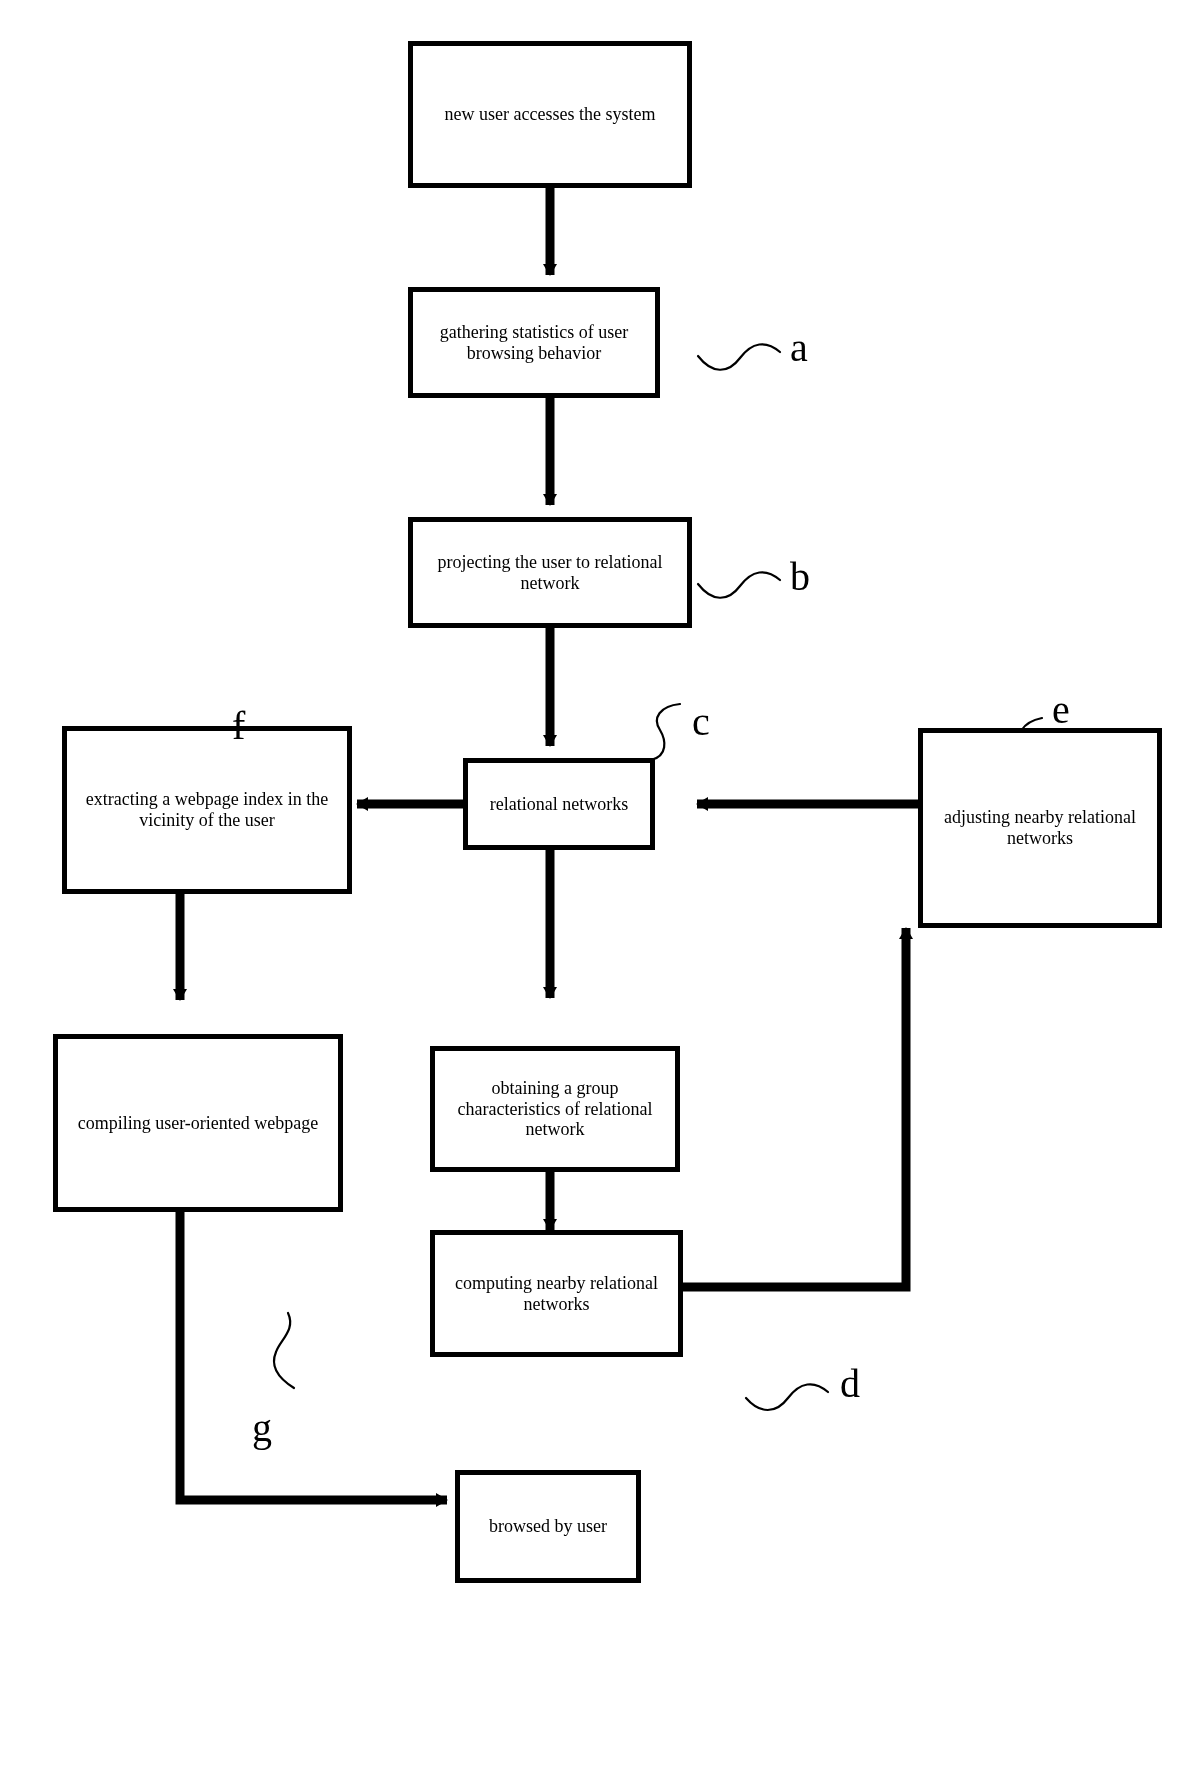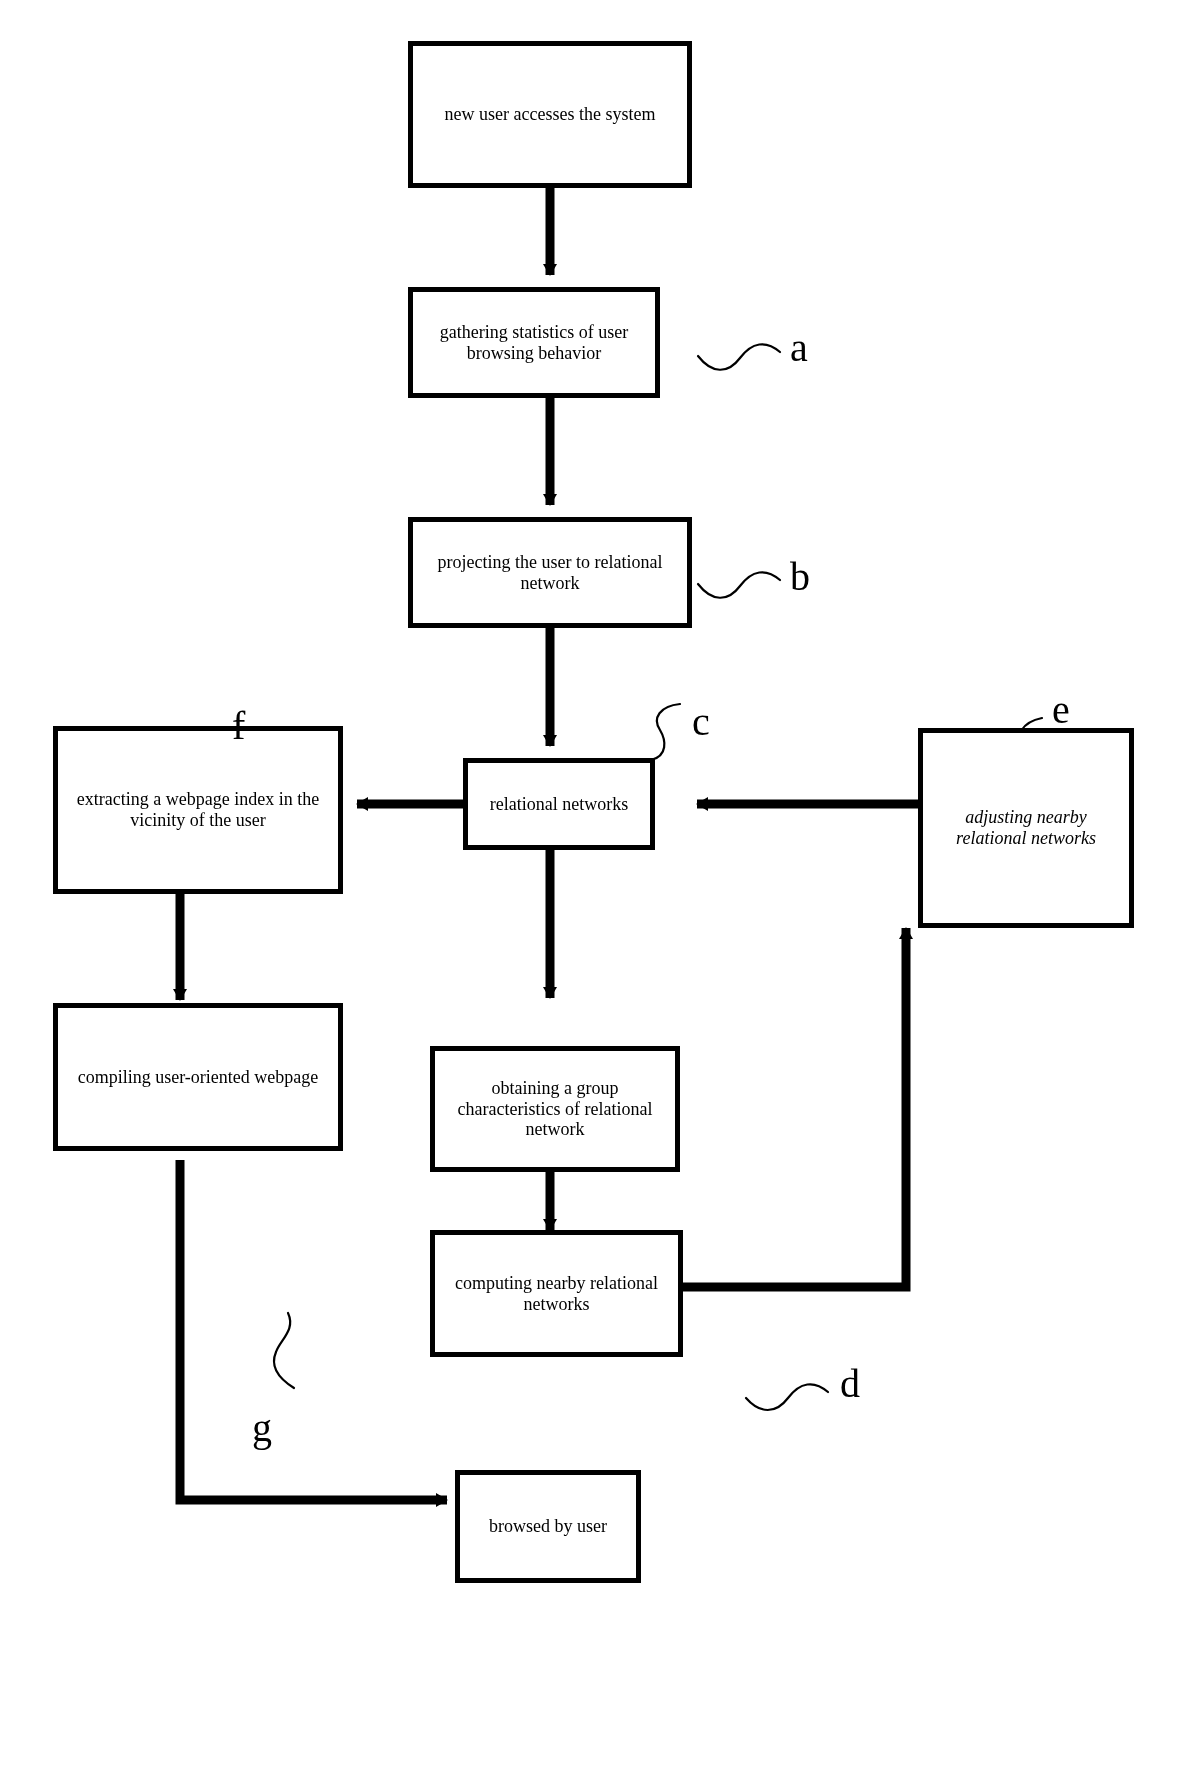--- a/index.html
+++ b/index.html
@@ -122,29 +122,29 @@
   </div>
 
   <div class="node" style="left:408px; top:517px; width:284px; height:111px;">
     <span>projecting the user to relational network</span>
   </div>
 
   <div class="node" style="left:463px; top:758px; width:192px; height:92px;">
     <span>relational networks</span>
   </div>
 
-  <div class="node" style="left:53px; top:726px; width:290px; height:168px;">
+  <div class="node" style="left:62px; top:726px; width:290px; height:168px;">
     <span>extracting a webpage index in the vicinity of the user</span>
   </div>
 
-  <div class="node" style="left:918px; top:728px; width:216px; height:200px;font-style:italic;">
+  <div class="node" style="left:918px; top:728px; width:244px; height:200px;">
     <span>adjusting nearby relational networks</span>
   </div>
 
-  <div class="node" style="left:53px; top:1003px; width:290px; height:148px;">
+  <div class="node" style="left:53px; top:1034px; width:290px; height:178px;">
     <span>compiling user-oriented webpage</span>
   </div>
 
   <div class="node" style="left:430px; top:998px; width:250px; height:126px;margin-top:48px;">
     <span>obtaining a group characteristics of relational network</span>
   </div>
 
   <div class="node" style="left:430px; top:1230px; width:253px; height:127px;">
     <span>computing nearby relational networks</span>
   </div>

